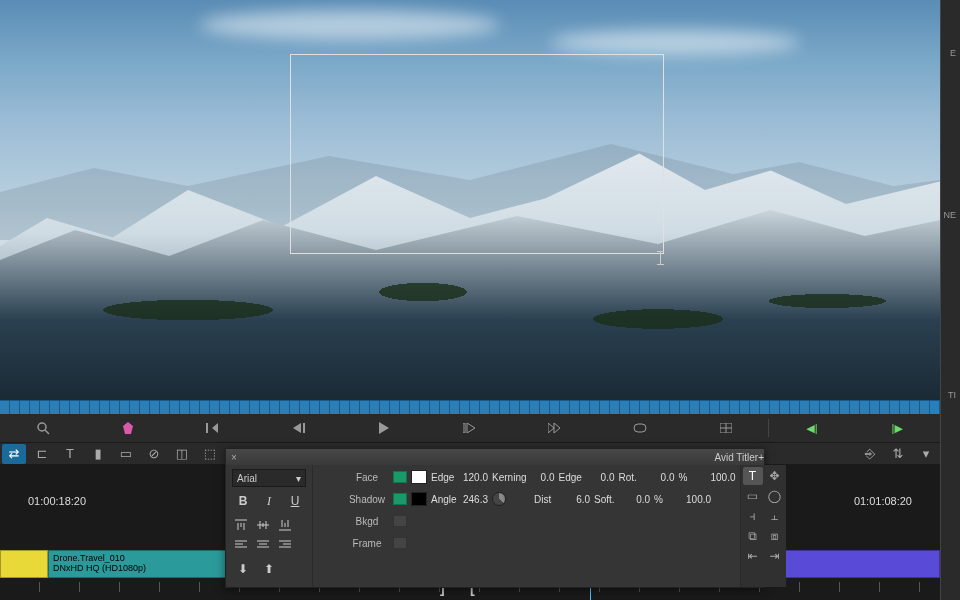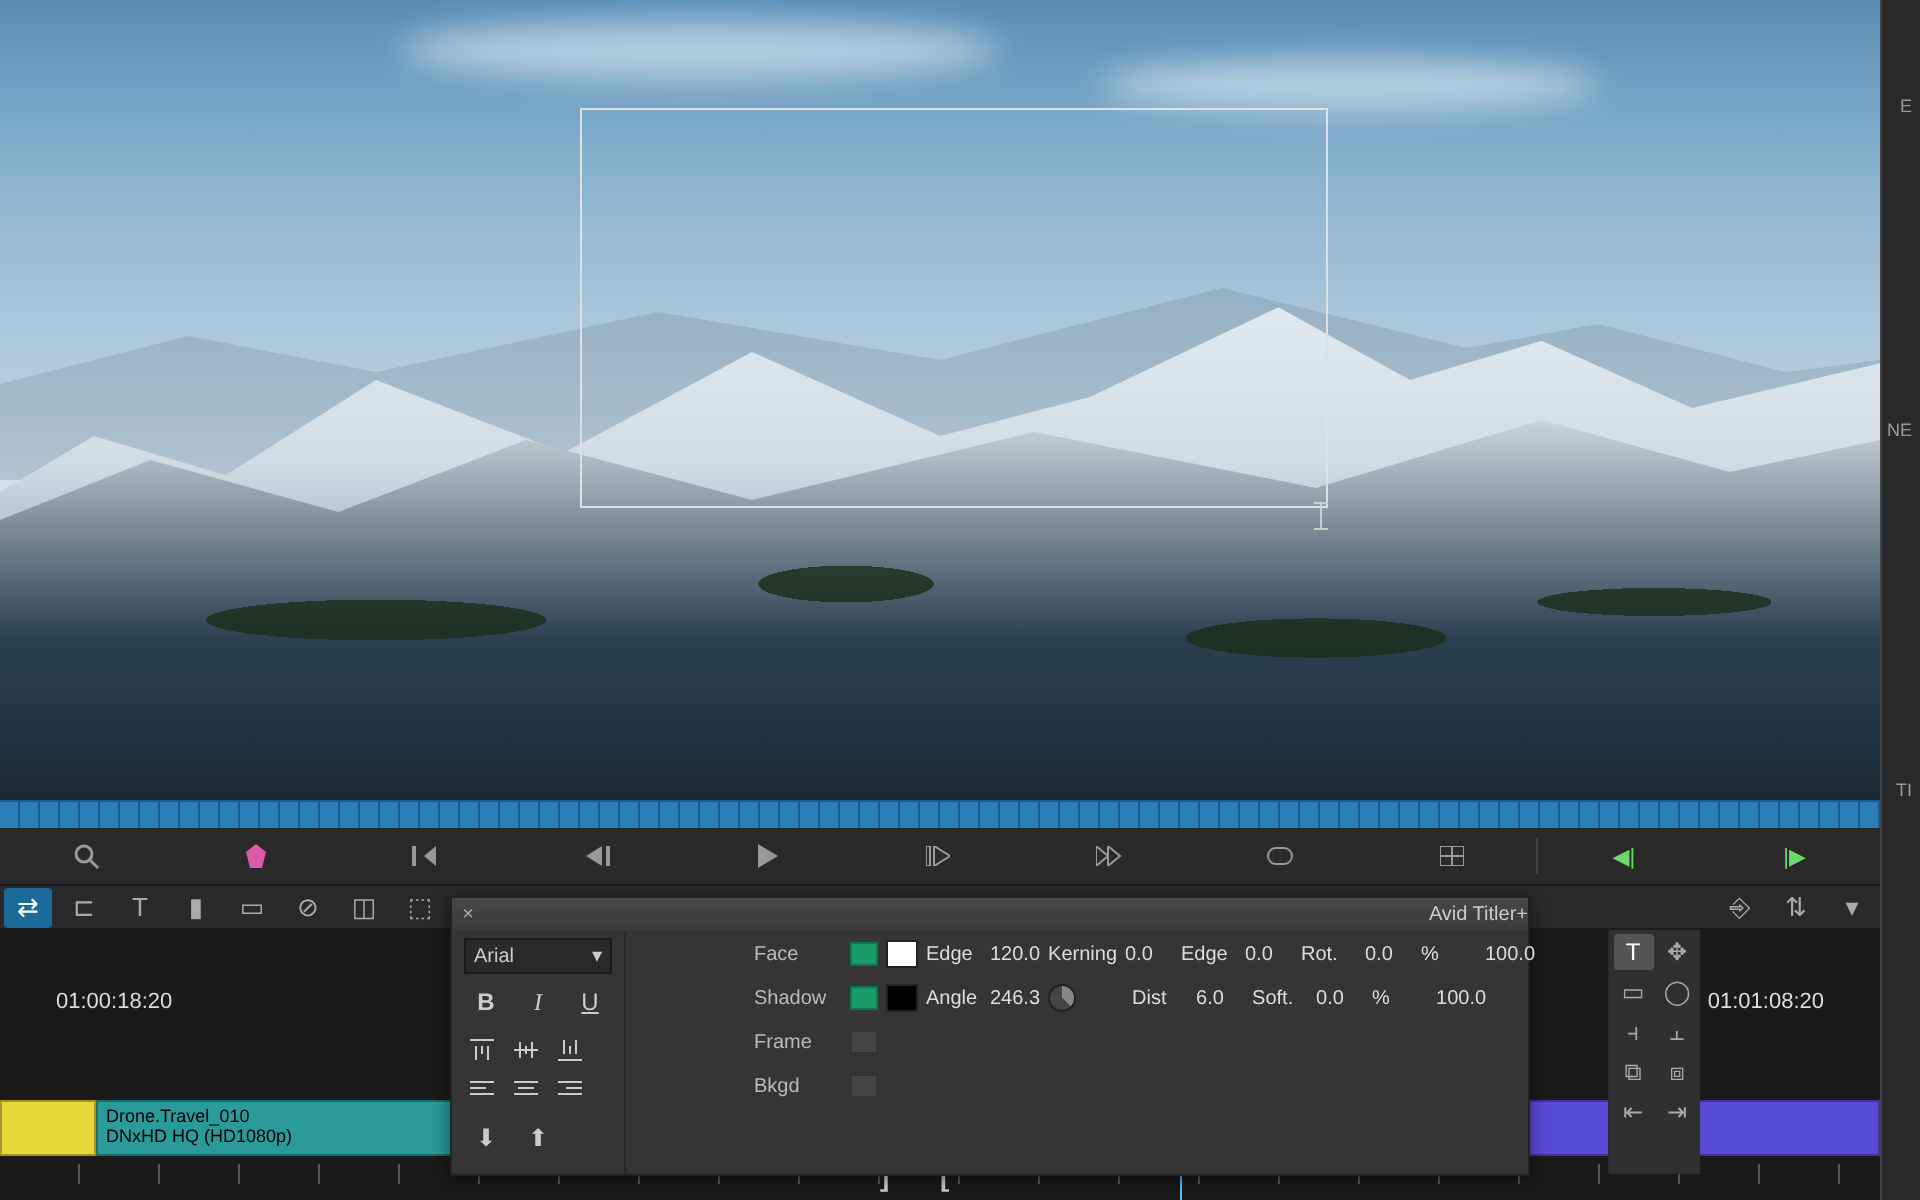--- a/index.html
+++ b/index.html
@@ -28,39 +28,39 @@
   .transport-sep { width: 1px; height: 18px; background: #444; }
   
   .toolbar { position: absolute; left: 0; top: 442px; width: 940px; height: 22px; background: #2a2a2a; border-top: 1px solid #1a1a1a; display: flex; align-items: center; }
   .tool-btn { width: 24px; height: 20px; display: flex; align-items: center; justify-content: center; color: #aaa; margin: 0 2px; cursor: pointer; font-size: 13px; }
   .tool-btn.active { background: #1a6b9a; color: #fff; border-radius: 2px; }
   
   .titler { position: absolute; left: 225px; top: 448px; width: 540px; height: 140px; background: #353535; border: 1px solid #222; z-index: 10; box-shadow: 0 2px 8px rgba(0,0,0,0.5); }
   .titler-header { height: 16px; background: linear-gradient(#484848, #3a3a3a); display: flex; align-items: center; font-size: 10px; color: #ccc; }
   .titler-close { width: 16px; text-align: center; cursor: pointer; color: #aaa; }
   .titler-title { flex: 1; text-align: right; }
-  .titler-body { display: flex; height: calc(100% - 16px); gap: 32px; }
+  .titler-body { display: flex; height: calc(100% - 16px); }
   .titler-left { width: 130px; padding: 4px 6px; border-right: 1px solid #2a2a2a; }
   .titler-mid { flex: 1; padding: 2px 4px; }
   .titler-right { width: 46px; background: #303030; padding: 2px; border-left: 1px solid #2a2a2a; }
   
   .font-select { width: 100%; height: 18px; background: #2a2a2a; border: 1px solid #1a1a1a; color: #ccc; font-size: 10px; padding: 0 4px; display: flex; align-items: center; justify-content: space-between; margin-bottom: 6px; cursor: pointer; }
   .style-row { display: flex; gap: 8px; margin-bottom: 8px; padding: 0 2px; }
   .style-btn { width: 18px; height: 16px; display: flex; align-items: center; justify-content: center; cursor: pointer; color: #ccc; font-size: 12px; }
   .align-grid { display: flex; gap: 4px; margin-bottom: 8px; flex-wrap: wrap; }
   .align-btn { width: 18px; height: 16px; display: flex; align-items: center; justify-content: center; cursor: pointer; color: #ccc; }
   .layer-row { display: flex; gap: 8px; padding: 0 2px; }
   
   .prop-row { display: flex; align-items: center; height: 20px; gap: 4px; font-size: 10px; color: #ccc; margin-bottom: 2px; }
-  .prop-label { width: 44px; text-align: left; color: #bbb; margin-left: 28px; }
+  .prop-label { width: 44px; text-align: center; color: #bbb; margin-left: 28px; }
   .prop-toggle { width: 14px; height: 12px; background: #1a9a6a; border: 1px solid #0a7a4a; cursor: pointer; }
   .prop-toggle.off { background: #444; border-color: #333; }
   .prop-swatch { width: 16px; height: 14px; border: 1px solid #222; cursor: pointer; }
   .prop-field { color: #ddd; min-width: 28px; }
-  .prop-val { color: #ddd; min-width: 24px; text-align: left; }
+  .prop-val { color: #ddd; min-width: 24px; text-align: right; }
   .angle-dial { width: 14px; height: 14px; border-radius: 50%; background: conic-gradient(#888 0deg 135deg, #444 135deg 360deg); border: 1px solid #222; }
   
   .right-grid { display: grid; grid-template-columns: 1fr 1fr; gap: 2px; }
   .right-btn { width: 20px; height: 18px; display: flex; align-items: center; justify-content: center; color: #aaa; cursor: pointer; font-size: 12px; }
   .right-btn.active { background: #555; color: #fff; border-radius: 2px; }
   
   .tc-row { position: absolute; left: 0; top: 492px; width: 940px; height: 18px; display: flex; align-items: center; padding: 0 28px; font-size: 11px; color: #ddd; justify-content: space-between; }
   
   .timeline { position: absolute; left: 0; top: 540px; width: 940px; height: 50px; background: #1a1a1a; }
   .clip { position: absolute; top: 10px; height: 28px; border: 1px solid rgba(0,0,0,0.3); font-size: 9px; padding: 2px 4px; color: #000; overflow: hidden; }
@@ -268,25 +268,25 @@
         <span class="angle-dial"></span>
         <span style="width:20px"></span>
         <span class="prop-field">Dist</span>
         <span class="prop-val">6.0</span>
         <span class="prop-field">Soft.</span>
         <span class="prop-val">0.0</span>
         <span class="prop-field">%</span>
         <span class="prop-val">100.0</span>
       </div>
       <div class="prop-row">
+        <span class="prop-label">Bkgd</span>
+        <span class="prop-toggle off"></span>
+      </div>
+      <div class="prop-row">
         <span class="prop-label">Frame</span>
-        <span class="prop-toggle off"></span>
-      </div>
-      <div class="prop-row">
-        <span class="prop-label">Bkgd</span>
         <span class="prop-toggle off"></span>
       </div>
     </div>
 
     <div class="titler-right">
       <div class="right-grid">
         <span class="right-btn active">T</span>
         <span class="right-btn">✥</span>
         <span class="right-btn">▭</span>
         <span class="right-btn">◯</span>

